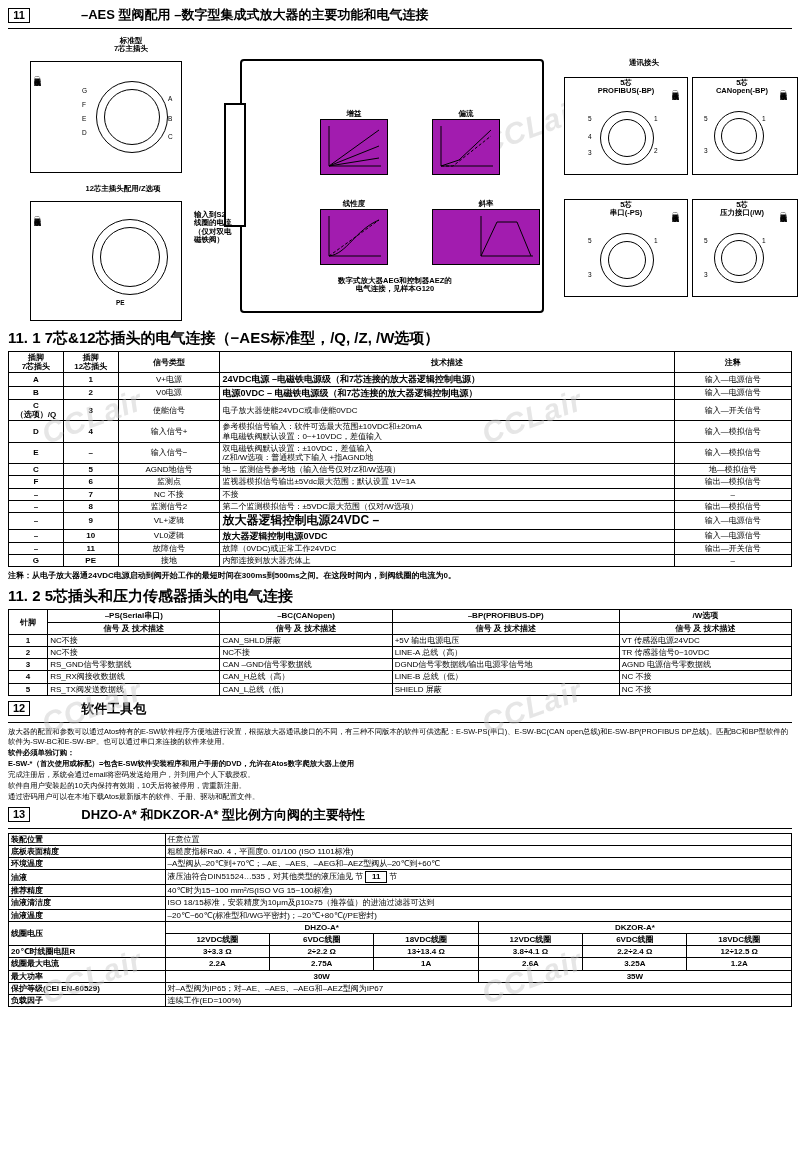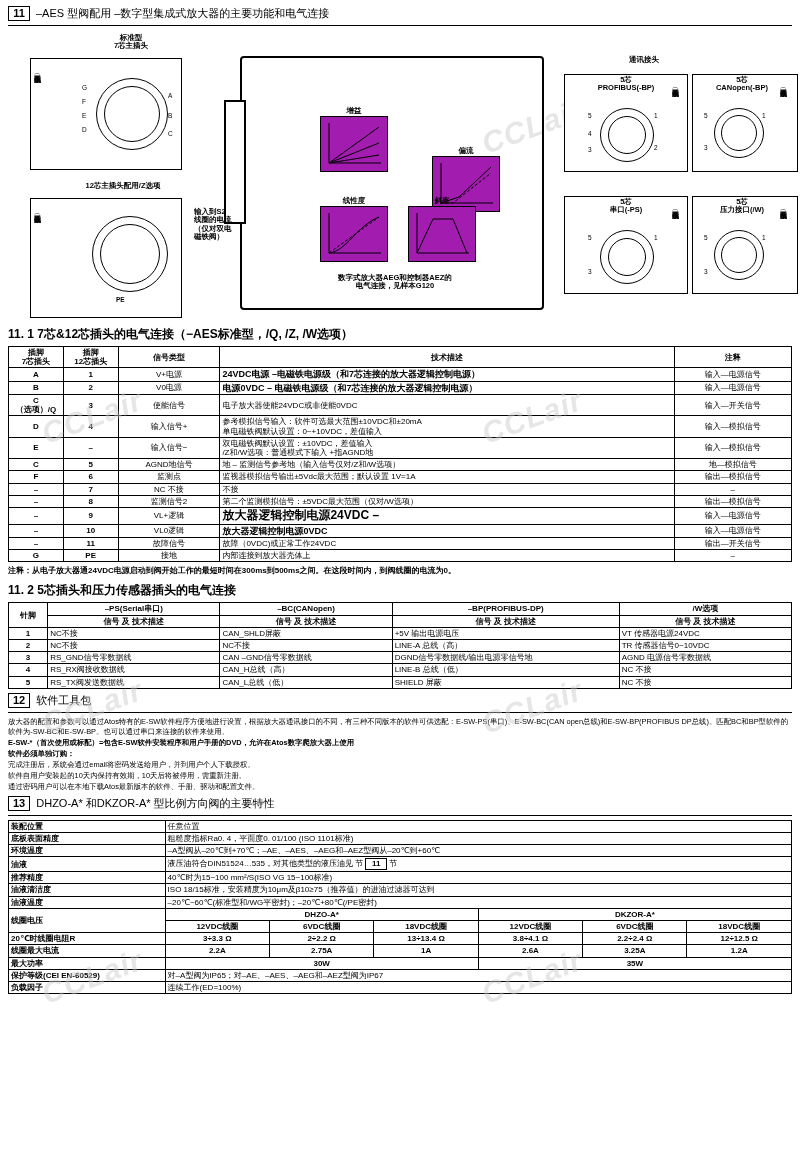--- a/index.html
+++ b/index.html
@@ -8,23 +8,23 @@
     font-family:"Liberation Sans","DejaVu Sans",sans-serif;
     font-size:9px;color:#000;position:relative;overflow:hidden;
   }
   .page{position:relative;width:800px;height:1162px;box-sizing:border-box;padding:6px 8px;}
   
   .wm{position:absolute;color:#c9c9c9;opacity:.45;font-size:30px;font-style:italic;font-weight:bold;
       transform:rotate(-20deg);pointer-events:none;user-select:none;letter-spacing:1px;}
   
   .sec-head{display:flex;align-items:center;gap:6px;margin:0 0 4px 0;}
   .sec-num{display:inline-block;border:1px solid #000;padding:0 4px;font-weight:bold;font-size:11px;line-height:13px;min-width:12px;text-align:center;}
-  .sec-title{font-weight:normal;font-size:11px;}
+  .sec-title{font-weight:bold;font-size:13px;margin-left:45px;}
   .rule{border:none;border-top:1px solid #000;margin:2px 0 4px 0;}
-  .subhead{font-weight:bold;font-size:12px;margin:6px 0 3px 0;}
+  .subhead{font-weight:bold;font-size:15px;margin:6px 0 3px 0;}
   
   .diagram{position:relative;height:290px;border:0;}
   .dbox{position:absolute;border:1px solid #000;background:#fff;}
   .dlabel{position:absolute;font-size:7.5px;text-align:center;line-height:1.1;}
   .vert{writing-mode:vertical-rl;text-orientation:upright;font-size:7px;letter-spacing:0px;}
   .conn-circle{border-radius:50%;border:1px solid #000;background:#fff;position:absolute;}
   .pin{position:absolute;font-size:6.5px;}
   .miniplot{position:absolute;border:1px solid #000;background:#a21caf;}
   .miniplot .cap{position:absolute;top:-11px;left:0;width:100%;text-align:center;font-size:7.5px;font-weight:bold;}
   
@@ -92,39 +92,39 @@
     <div class="miniplot" style="left:312px;top:86px;width:66px;height:54px;">
       <div class="cap">增益</div>
       <svg width="66" height="54" viewBox="0 0 66 54">
         <line x1="8" y1="46" x2="60" y2="46" stroke="#000"></line>
           <line x1="8" y1="46" x2="8" y2="6" stroke="#000"></line>
         <line x1="8" y1="46" x2="58" y2="10" stroke="#000"></line>
           <line x1="8" y1="46" x2="58" y2="26" stroke="#000"></line>
         <line x1="8" y1="46" x2="58" y2="38" stroke="#000"></line>
       </svg>
     </div>
-    <div class="miniplot" style="left:424px;top:86px;width:66px;height:54px;margin-top:40px;">
+    <div class="miniplot" style="left:424px;top:86px;width:66px;height:54px;">
       <div class="cap">偏流</div>
       <svg width="66" height="54" viewBox="0 0 66 54">
         <line x1="8" y1="46" x2="60" y2="46" stroke="#000"></line>
           <line x1="8" y1="46" x2="8" y2="6" stroke="#000"></line>
         <polyline points="8,46 26,40 58,10" stroke="#000" fill="none"></polyline>
         <polyline points="8,46 20,46 58,16" stroke="#000" fill="none" stroke-dasharray="3,2"></polyline>
       </svg>
     </div>
     <div class="miniplot" style="left:312px;top:176px;width:66px;height:54px;">
       <div class="cap">线性度</div>
       <svg width="66" height="54" viewBox="0 0 66 54">
         <line x1="8" y1="46" x2="60" y2="46" stroke="#000"></line>
           <line x1="8" y1="46" x2="8" y2="6" stroke="#000"></line>
         <path d="M8 46 C 26 44, 34 20, 58 10" stroke="#000" fill="none"></path>
         <line x1="8" y1="46" x2="58" y2="10" stroke="#000" stroke-dasharray="3,2"></line>
       </svg>
     </div>
-    <div class="miniplot" style="left:400px;top:176px;width:66px;height:54px;">
+    <div class="miniplot" style="left:424px;top:176px;width:66px;height:54px;padding-left:40px;">
       <div class="cap">斜率</div>
       <svg width="66" height="54" viewBox="0 0 66 54">
         <line x1="8" y1="46" x2="60" y2="46" stroke="#000"></line>
           <line x1="8" y1="46" x2="8" y2="6" stroke="#000"></line>
         <polyline points="8,46 24,12 44,12 58,46" stroke="#000" fill="none"></polyline>
       </svg>
     </div>
 
     <div class="dlabel" style="left:262px;top:244px;width:250px;white-space:pre-line;font-weight:bold;">数字式放大器AEG和控制器AEZ的
 电气连接，见样本G120</div>
@@ -356,22 +356,22 @@
     </tbody>
   </table>
 
   <div class="sec-head" style="margin-top:4px;">
     <span class="sec-num">12</span>
     <span class="sec-title">软件工具包</span>
   </div>
   <hr class="rule">
   <div class="smalltxt">
     <p>放大器的配置和参数可以通过Atos特有的E-SW软件程序方便地进行设置，根据放大器通讯接口的不同，有三种不同版本的软件可供选配：E-SW-PS(串口)、E-SW-BC(CAN open总线)和E-SW-BP(PROFIBUS DP总线)。匹配BC和BP型软件的软件为-SW-BC和E-SW-BP。也可以通过串口来连接的软件来使用。</p>
+    <p class="b">软件必须单独订购：</p>
     <p class="b">E-SW-*（首次使用或标配）=包含E-SW软件安装程序和用户手册的DVD，允许在Atos数字爬放大器上使用</p>
-    <p class="b">软件必须单独订购：</p>
     <p>完成注册后，系统会通过email将密码发送给用户，并到用户个人下载授权。</p>
     <p>软件自用户安装起的10天内保持有效期，10天后将被停用，需重新注册。</p>
     <p>通过密码用户可以在本地下载Atos最新版本的软件、手册、驱动和配置文件。</p>
   </div>
 
   <div class="sec-head" style="margin-top:4px;">
     <span class="sec-num">13</span>
     <span class="sec-title">DHZO-A* 和DKZOR-A* 型比例方向阀的主要特性</span>
   </div>
   <hr class="rule">

